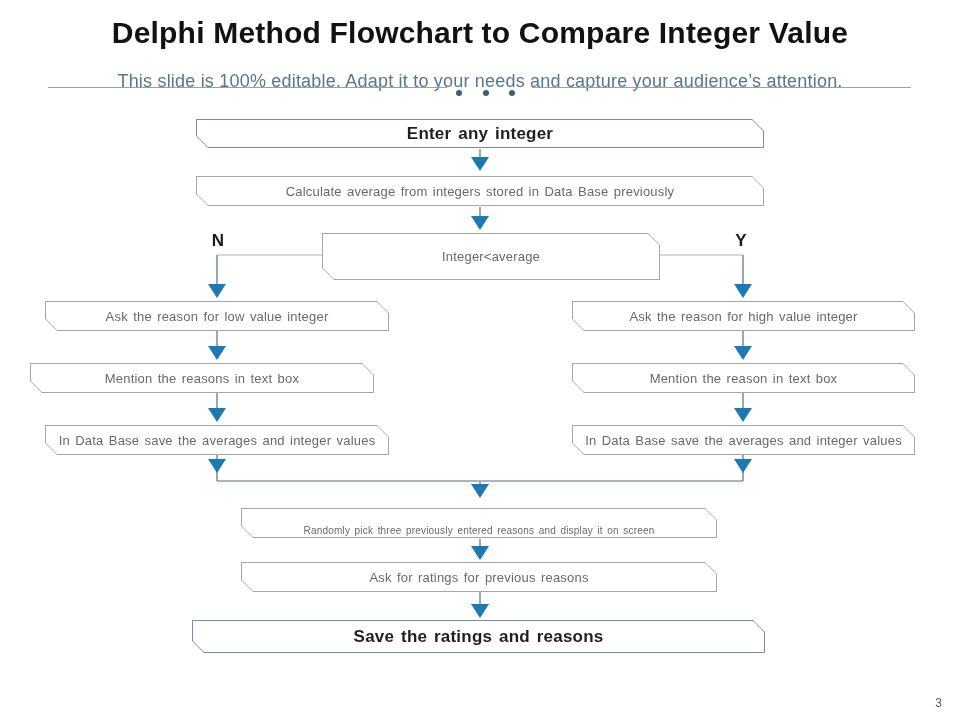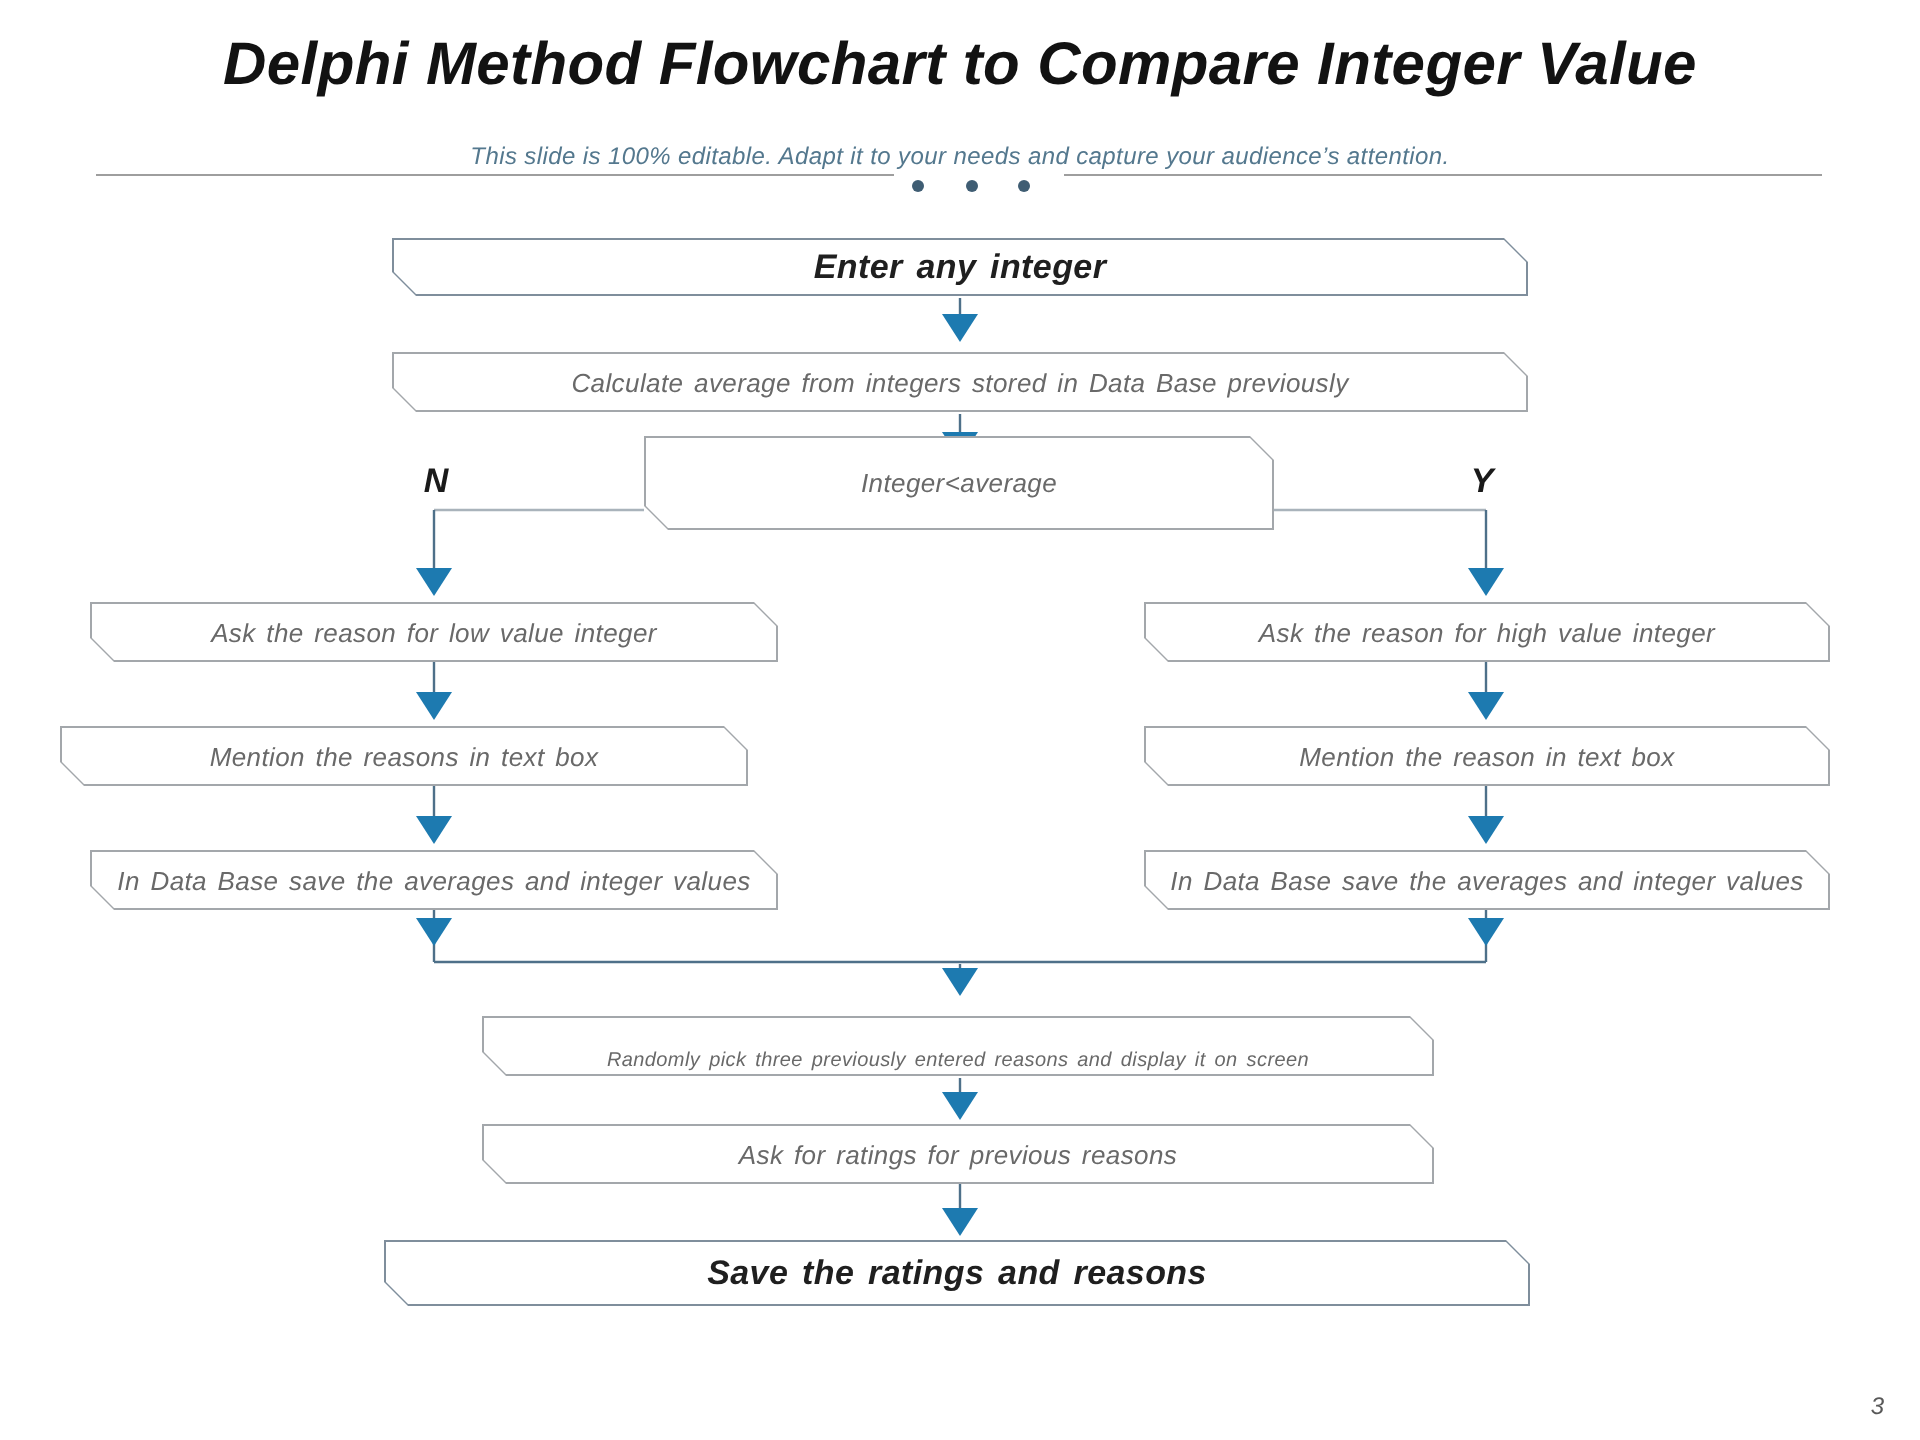--- a/index.html
+++ b/index.html
@@ -1,28 +1,28 @@
 <!DOCTYPE html>
 <html><head>
 <meta charset="utf-8">
 <style>
   html,body{margin:0;padding:0;}
   body{
     width:960px;height:720px;position:relative;background:#ffffff;
     font-family:"Liberation Sans", sans-serif;overflow:hidden;
   }
-  .slide{position:absolute;inset:0;font-style:italic;}
+  .slide{position:absolute;inset:0;}
   
   .title{
     position:absolute;left:0;top:16px;width:960px;text-align:center;
     font-size:30px;font-weight:bold;color:#121212;letter-spacing:.2px;
   }
   .subtitle{
     position:absolute;left:0;top:71px;width:960px;text-align:center;
-    font-size:12px;color:#54788e;letter-spacing:.2px;
+    font-size:18px;color:#54788e;letter-spacing:.2px;
   }
   .divider{position:absolute;top:87px;height:1px;background:#9e9e9e;}
   .divider.left{left:48px;width:399px;}
   .divider.right{left:532px;width:379px;}
   .dot{position:absolute;top:90px;width:6px;height:6px;border-radius:50%;background:#3f5d73;}
   
   .node{position:absolute;z-index:2;}
   .node .shape{
     position:absolute;inset:0;background:#a3a7ab;
     clip-path:polygon(0 0,calc(100% - 12px) 0,100% 12px,100% 100%,12px 100%,0 calc(100% - 12px));
@@ -106,21 +106,21 @@
     <div class="shape-fill"></div>
     <div class="label big">Enter any integer</div>
   </div>
 
   <div class="node" style="left:196px;top:176px;width:568px;height:30px;">
     <div class="shape"></div>
     <div class="shape-fill"></div>
     <div class="label">Calculate average from integers stored in Data Base previously</div>
   </div>
 
-  <div class="node" style="left:322px;top:218px;width:315px;height:47px;">
+  <div class="node" style="left:322px;top:233px;width:315px;height:47px;padding-left:23px;">
     <div class="shape"></div>
     <div class="shape-fill"></div>
     <div class="label">Integer&lt;average</div>
   </div>
 
   <div class="node" style="left:45px;top:301px;width:344px;height:30px;text-align:center;">
     <div class="shape"></div>
     <div class="shape-fill"></div>
     <div class="label">Ask the reason for low value integer</div>
   </div>

